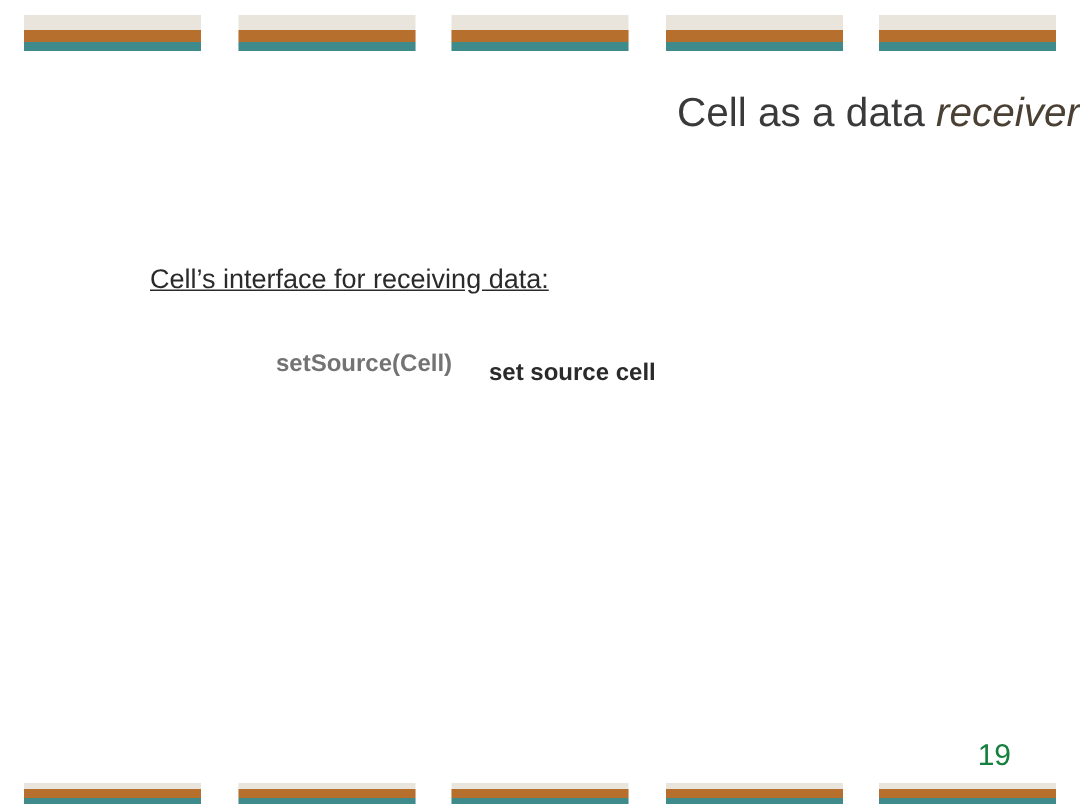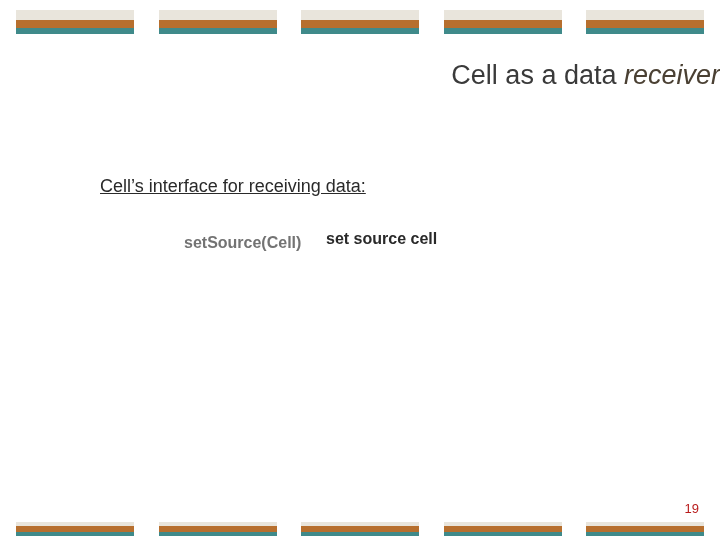--- a/index.html
+++ b/index.html
@@ -93,32 +93,32 @@
     position: absolute;
     top: 234px;
     left: 156px;
     font-size: 16px;
     color: #737373;
     font-weight: 700;
     margin-left: 28px;
   }
   .desc {
     position: absolute;
-    top: 230px;
+    top: 240px;
     left: 326px;
     font-size: 16px;
     color: #2a2a2a;
     font-weight: 700;
   }
   .pagenum {
     position: absolute;
     bottom: 24px;
-    right: 21px;
-    font-size: 13px;
-    color: #b91c1c;
+    right: 46px;
+    font-size: 20px;
+    color: #15803d;
   }
 </style>
 </head>
 <body>
 
 <div class="decor-row top">
   <div class="block">
       <div class="body"></div>
       <div class="stripe mid"></div>
       <div class="stripe teal"></div>

